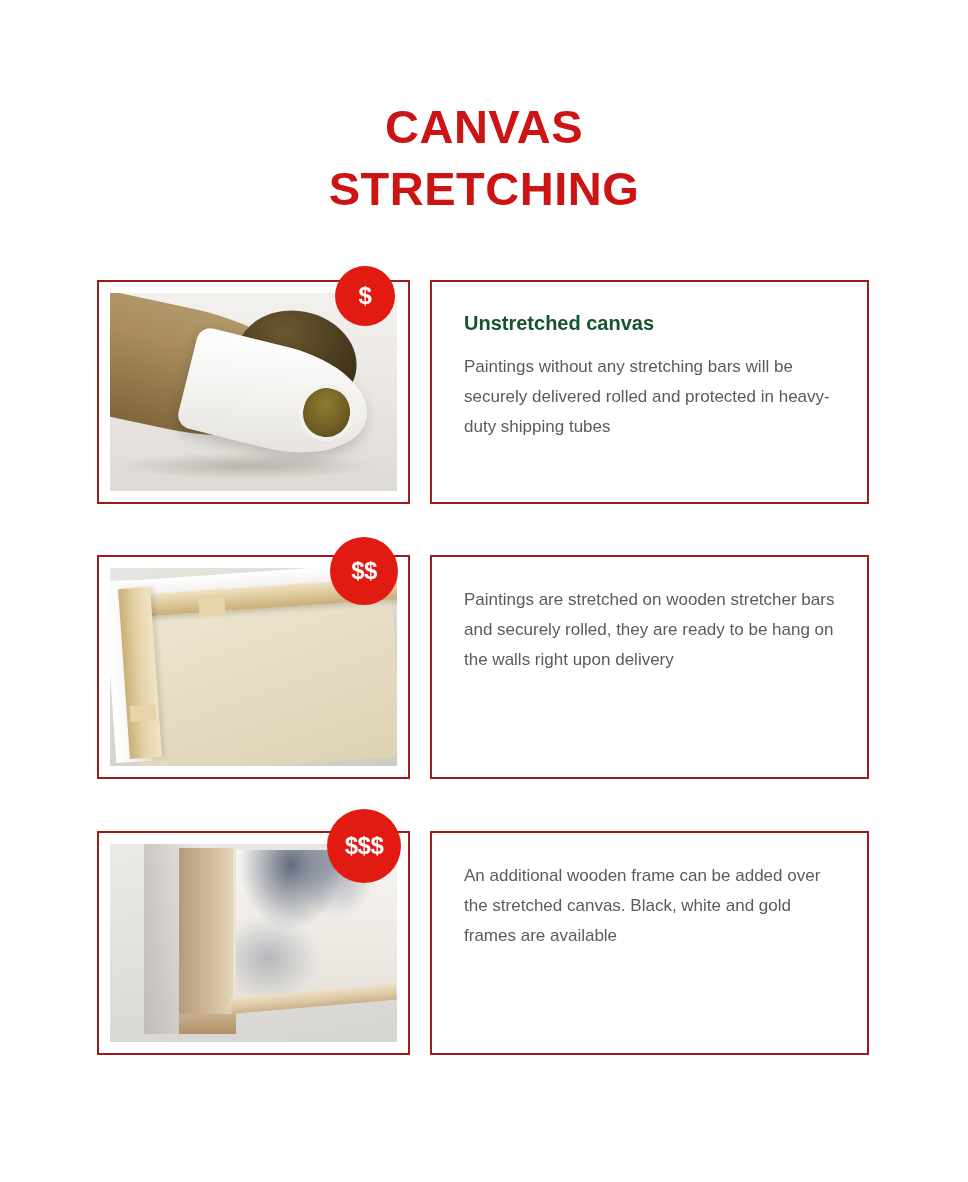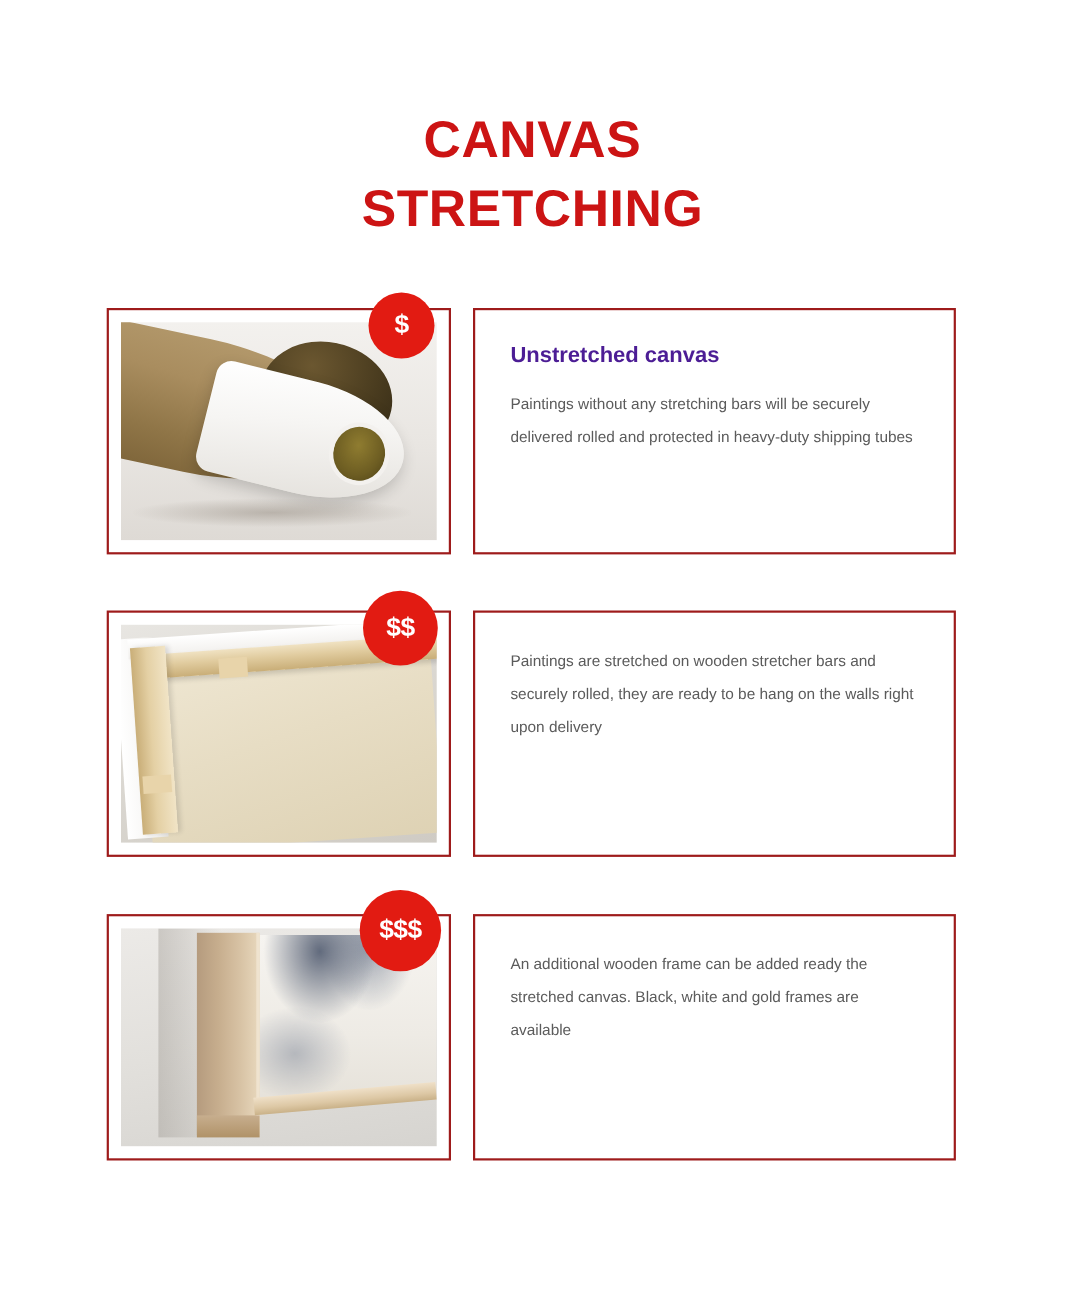--- a/index.html
+++ b/index.html
@@ -190,29 +190,29 @@
 
   
   .txt-card {
     position: absolute; left: 430px; top: 0;
     width: 439px; height: 224px;
     border: 2px solid #9e1b1b;
     background: #ffffff;
     padding: 28px 30px 0 32px;
   }
   .card-title {
-    color: #4c1d95;
+    color: #14532d;
     font-weight: 700;
     font-size: 20px;
     line-height: 26px;
     margin-bottom: 16px;
   }
   .card-body {
     color: #5b5b5b;
-    font-size: 14px;
+    font-size: 17px;
     line-height: 30px;
     font-weight: 400;
   }
 </style>
 </head>
 <body>
 
 <div class="page">
 
   <div class="title-block">
@@ -260,17 +260,17 @@
       <div class="photo ph-frame">
         <div class="wall-shadow"></div>
         <div class="art"></div>
         <div class="frame-side"></div>
         <div class="frame-bottom"></div>
         <div class="frame-foot"></div>
       </div>
     </div>
     <div class="badge badge-3">$$$</div>
     <div class="txt-card">
-      <div class="card-body">An additional wooden frame can be added ready the stretched canvas. Black, white and gold frames are available</div>
+      <div class="card-body">An additional wooden frame can be added over the stretched canvas. Black, white and gold frames are available</div>
     </div>
   </div>
 
 </div>
 
 </body></html>

